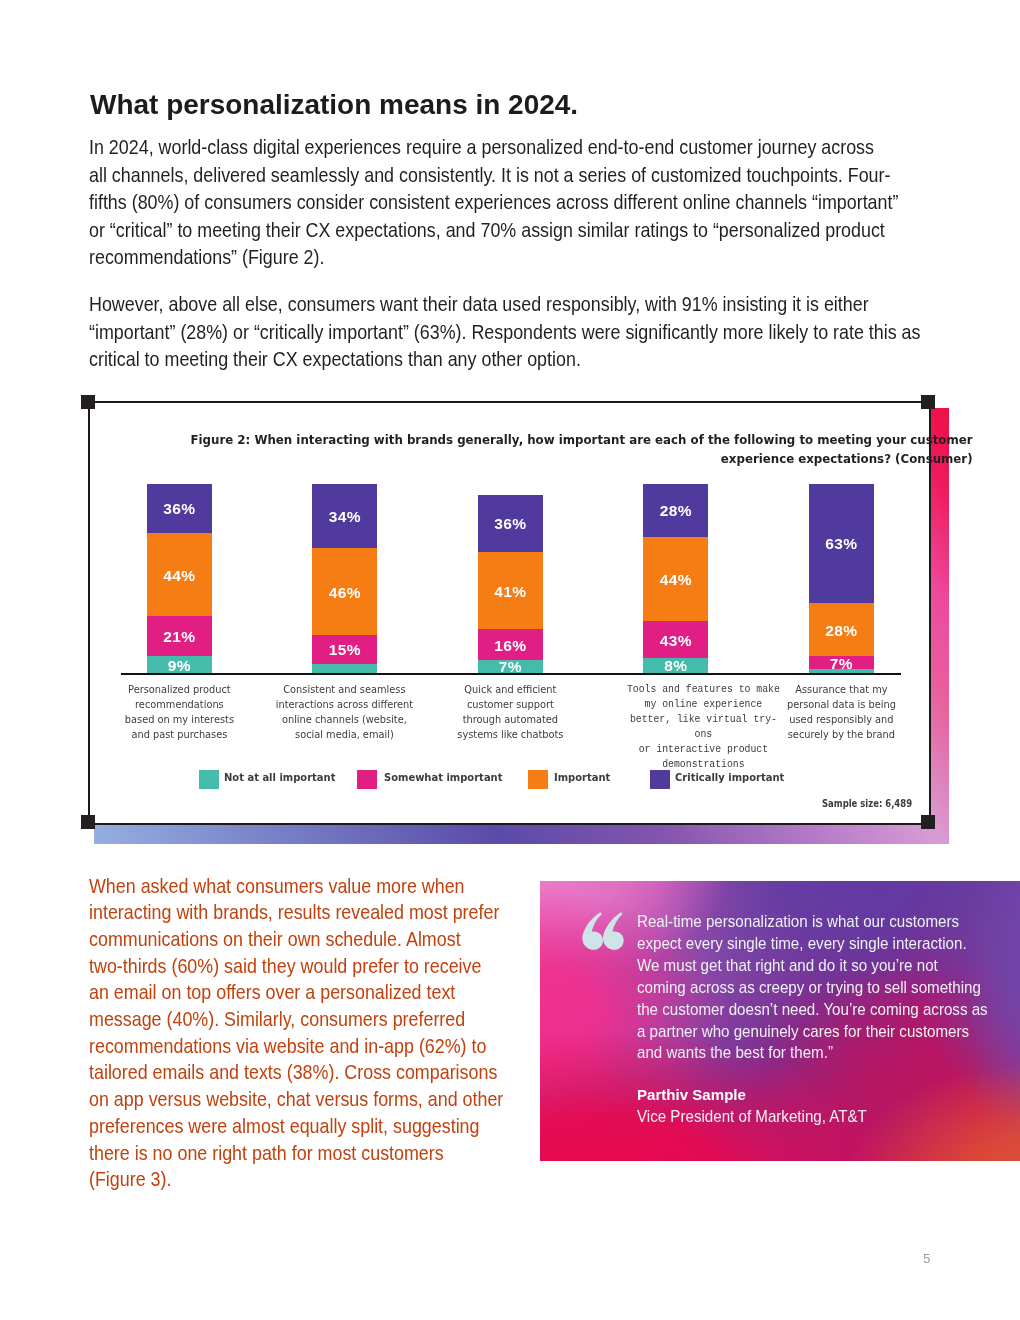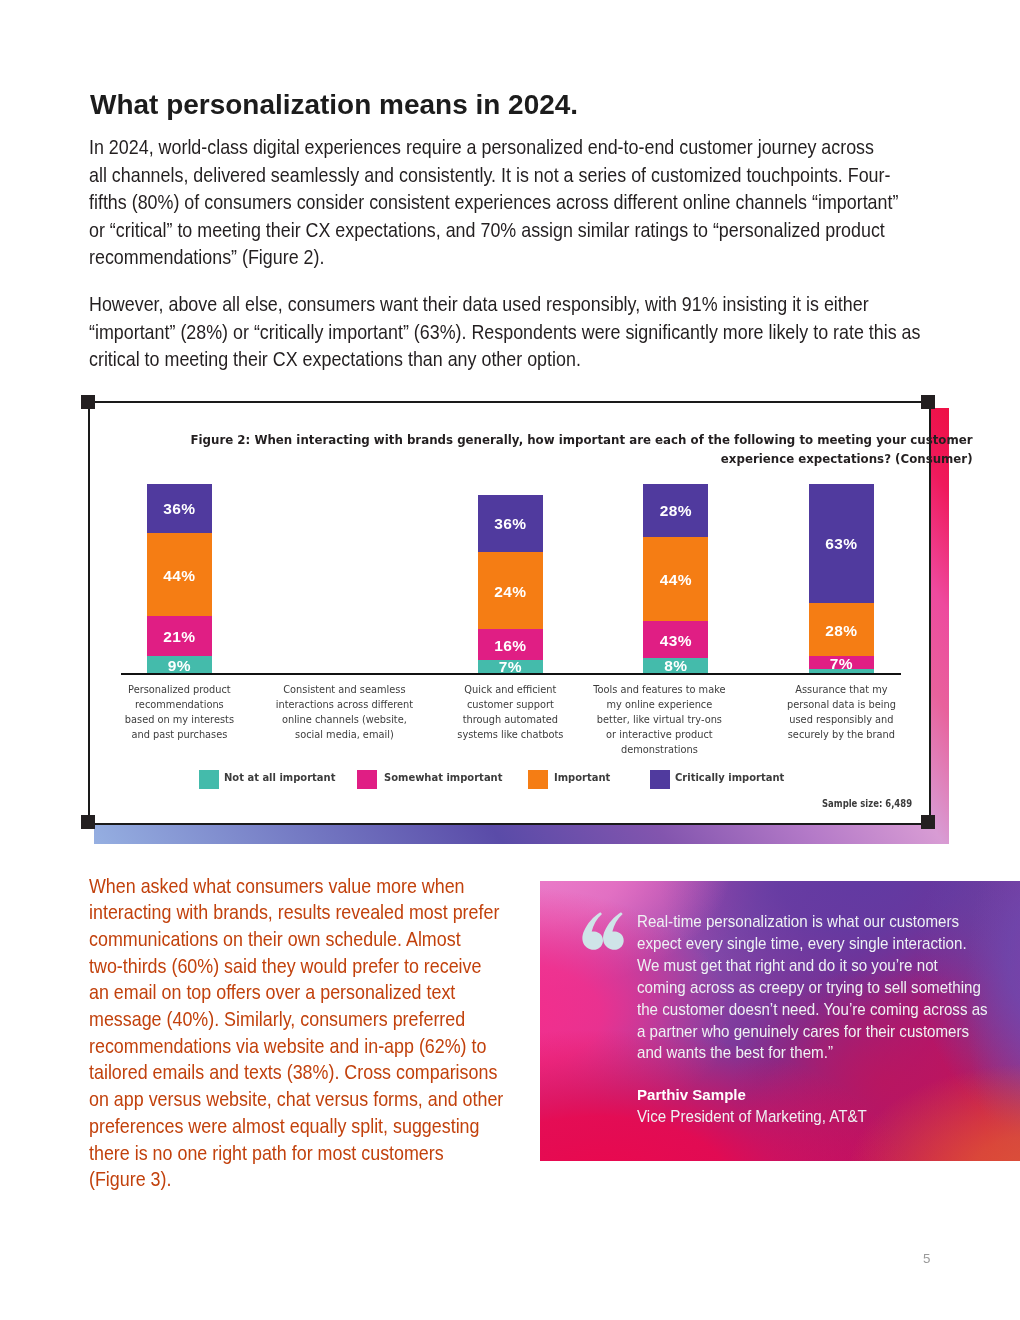--- a/index.html
+++ b/index.html
@@ -113,26 +113,40 @@
             <div class="seg" style="height: 83.38px; background: rgb(245, 125, 20);">
               <span>44%</span>
             </div>
             <div class="seg" style="height: 39.795px; background: rgb(224, 30, 132);">
               <span>21%</span>
             </div>
             <div class="seg" style="height: 17.055px; background: rgb(68, 187, 171);">
               <span>9%</span>
             </div>
           </div>
+          <div class="bar" style="left: 222.8px; width: 64.8px;">
+            <div class="seg" style="height: 64.43px; background: rgb(80, 58, 158);">
+              <span>34%</span>
+            </div>
+            <div class="seg" style="height: 87.17px; background: rgb(245, 125, 20);">
+              <span>46%</span>
+            </div>
+            <div class="seg" style="height: 28.425px; background: rgb(224, 30, 132);">
+              <span>15%</span>
+            </div>
+            <div class="seg" style="height: 9.475px; background: rgb(68, 187, 171);">
+              <span></span>
+            </div>
+          </div>
           <div class="bar" style="left: 388.3px; width: 64.8px;">
             <div class="seg" style="height: 57px; background: rgb(80, 58, 158);">
               <span>36%</span>
             </div>
             <div class="seg" style="height: 77.695px; background: rgb(245, 125, 20);">
-              <span>24%</span>
+              <span>41%</span>
             </div>
             <div class="seg" style="height: 30.32px; background: rgb(224, 30, 132); align-items: center;">
               <span>16%</span>
             </div>
             <div class="seg" style="height: 13.265px; background: rgb(68, 187, 171);">
               <span>7%</span>
             </div>
           </div>
           <div class="bar" style="left: 553.8px; width: 64.8px;">
             <div class="seg" style="height: 53.596px; background: rgb(80, 58, 158);">
@@ -176,21 +190,21 @@
             <div>interactions across different</div>
             <div>online channels (website,</div>
             <div>social media, email)</div>
           </div>
           <div class="cat" style="left: 341.3px; width: 158.8px;">
             <div>Quick and efficient</div>
             <div>customer support</div>
             <div>through automated</div>
             <div>systems like chatbots</div>
           </div>
-          <div class="cat" style="left: 490px; width: 158.8px;">
+          <div class="cat" style="left: 534px; width: 158.8px; font-family: Liberation Mono, monospace;">
             <div>Tools and features to make</div>
             <div>my online experience</div>
             <div>better, like virtual try-ons</div>
             <div>or interactive product</div>
             <div>demonstrations</div>
           </div>
           <div class="cat" style="left: 672.3px; width: 158.8px;">
             <div>Assurance that my</div>
             <div>personal data is being</div>
             <div>used responsibly and</div>

